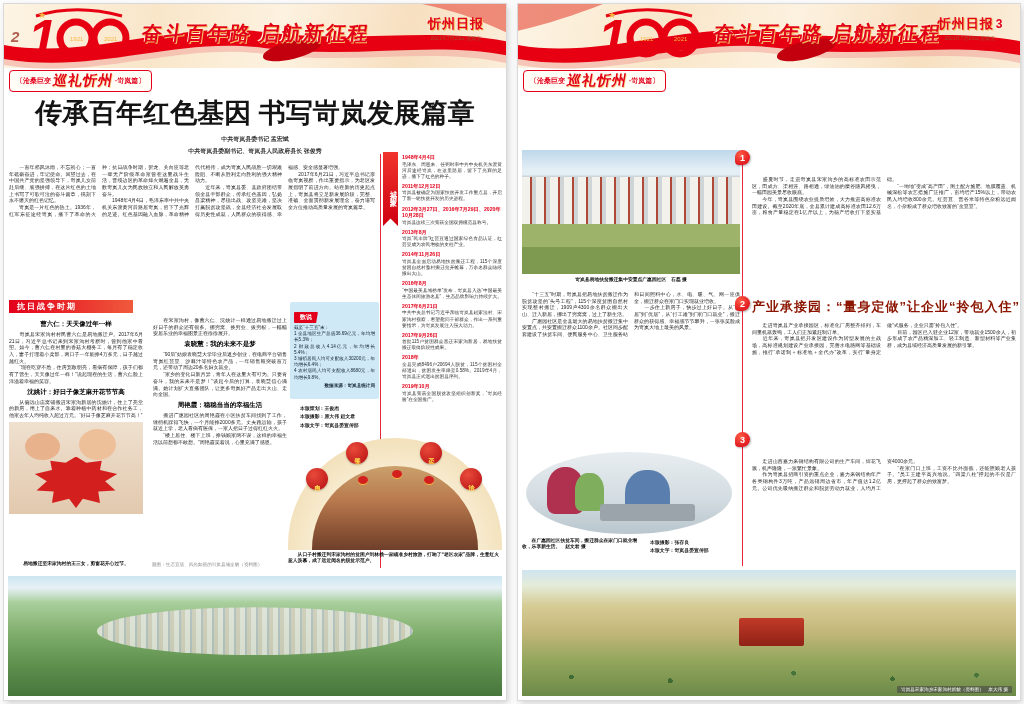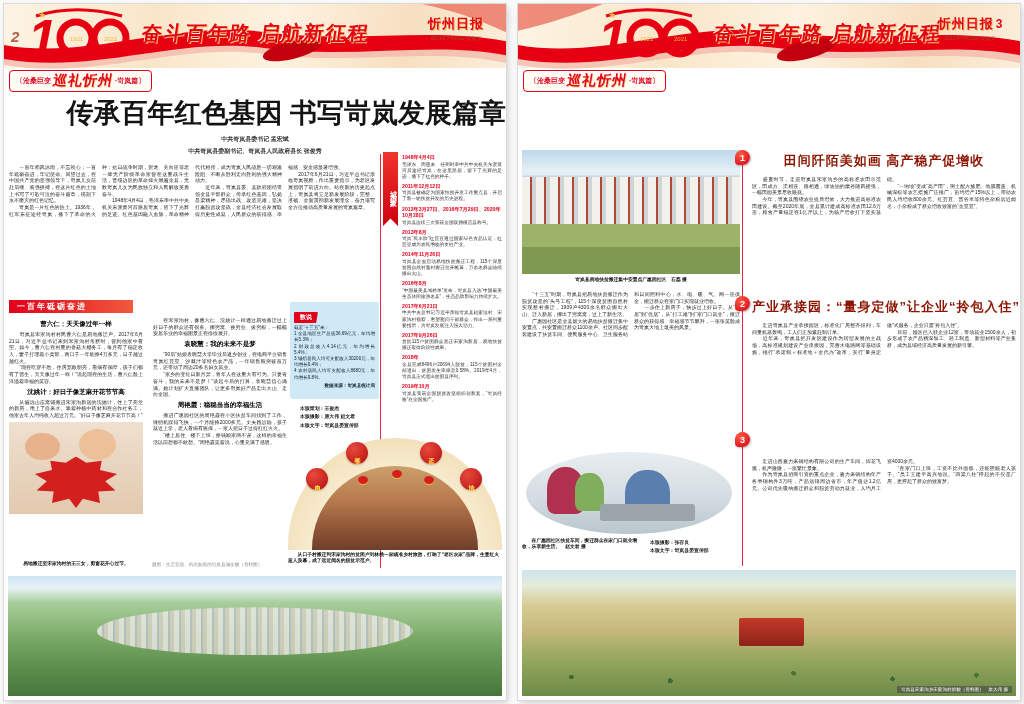--- a/index.html
+++ b/index.html
@@ -127,21 +127,21 @@
       <div class="date-line">2021年7月23日 星期五</div>
     </div>
   </div>
 
   <div class="badge">
     <span class="sm">〔沧桑巨变</span>
     <span class="big">巡礼忻州</span>
     <span class="sm">·岢岚篇〕</span>
   </div>
 
-  <div class="headline" style="font-size:27px;text-align:right;">传承百年红色基因  书写岢岚发展篇章</div>
+  <div class="headline" style="font-size:27px;">传承百年红色基因  书写岢岚发展篇章</div>
   <div class="byline" style="top:131px;">中共岢岚县委书记 孟宏斌</div>
   <div class="byline" style="top:143px;">中共岢岚县委副书记、岢岚县人民政府县长 张俊秀</div>
 
   <div class="abs body-text cols4" style="left:5px;top:160px;width:366px;height:133px;">　　一百年栉风沐雨，不忘初心；一百年砥砺奋进，牢记使命。回望过去，在中国共产党的坚强领导下，岢岚儿女前赴后继、顽强拼搏，在这片红色的土地上书写了可歌可泣的奋斗篇章，镌刻下永不磨灭的红色记忆。
 　　岢岚是一片红色的热土。1936年，红军东征途经岢岚，播下了革命的火种；抗日战争时期，贺龙、关向应等老一辈无产阶级革命家曾在这里战斗生活，晋绥边区的革命烽火燃遍全县，无数岢岚儿女为民族独立和人民解放英勇奋斗。
 　　1948年4月4日，毛泽东率中共中央机关东渡黄河后路居岢岚，留下了光辉的足迹。红色基因融入血脉，革命精神代代相传，成为岢岚人民战胜一切艰难险阻、不断从胜利走向胜利的强大精神动力。
 　　近年来，岢岚县委、县政府团结带领全县干部群众，传承红色基因，弘扬吕梁精神，尽锐出战、攻坚克难，坚决打赢脱贫攻坚战，全县经济社会发展取得历史性成就，人民群众的获得感、幸福感、安全感显著增强。
 　　2017年6月21日，习近平总书记亲临岢岚视察，作出重要指示，为老区发展指明了前进方向。站在新的历史起点上，岢岚县将立足新发展阶段，完整、准确、全面贯彻新发展理念，奋力谱写全方位推动高质量发展的岢岚篇章。</div>
 
   <div class="vdivider" style="left:376px;top:150px;height:414px;"></div>
@@ -184,21 +184,21 @@
         <div class="tl-date">2018年</div>
         <div class="tl-text">全县完成8496户20694人脱贫，115个贫困村全部退出，贫困发生率降至0.58%。2019年4月，岢岚县正式退出贫困县序列。</div>
       </div>
     <div class="timeline-entry">
         <div class="tl-date">2019年10月</div>
         <div class="tl-text">岢岚县荣获全国脱贫攻坚组织创新奖，“岢岚经验”在全国推广。</div>
       </div>
   </div>
 
   <div class="sec-label">
-    <span>一百年砥砺奋进</span>
+    <span>抗日战争时期</span>
   </div>
 
   <div class="abs" style="left:5px;top:313px;width:278px;height:244px;display:flex;gap:10px;overflow:hidden;">
     <div style="width:134px;">
       <div class="subhead">曹六仁：天天像过年一样</div>
       <div class="body-text">　　岢岚县宋家沟村村民曹六仁是易地搬迁户。2017年6月21日，习近平总书记来到宋家沟村考察时，曾到他家中看望。如今，曹六仁在村里的香菇大棚务工，每月有了稳定收入，妻子打理着小卖部，两口子一年能挣4万多元，日子越过越红火。
 　　“现在吃穿不愁，住房宽敞明亮，看病有保障，孩子们都有了营生，天天像过年一样！”说起现在的生活，曹六仁脸上洋溢着幸福的笑容。</div>
       <div class="subhead">沈姚计：好日子像芝麻开花节节高</div>
       <div class="body-text">　　从偏远山庄窝铺搬进宋家沟新居的沈姚计，住上了亮堂的新房，用上了自来水。靠着种植中药材和在合作社务工，他家去年人均纯收入超过万元。“好日子像芝麻开花节节高！”</div>
       <div class="photo ph-women" style="position:relative;width:134px;height:92px;margin-top:3px;">
@@ -303,21 +303,20 @@
   </div>
   <div class="abs caption" style="left:4px;top:534px;width:122px;">　　在广惠园社区扶贫车间，搬迁群众在家门口就业增收，乐享新生活。　赵文君 摄</div>
   <div class="abs credits" style="left:132px;top:535px;width:90px;">
     <div>本版摄影：张存良</div>
     <div>本版文字：岢岚县委宣传部</div>
   </div>
 
   <div class="vdivider" style="left:224px;top:146px;height:416px;"></div>
 
   <div class="num-badge" style="left:217px;top:146px;">1</div>
-  <div class="sec-title" style="left:234px;top:148px;width:264px;">田间阡陌美如画  高产稳产促增收</div>
   <div class="abs body-text cols2" style="left:234px;top:172px;width:264px;height:114px;">　　盛夏时节，走进岢岚县宋家沟乡的高标准农田示范区，田成方、渠相连、路相通，绿油油的糜谷随风摇曳，一幅田园美景尽收眼底。
 　　今年，岢岚县围绕农业提质增效，大力推进高标准农田建设。截至2020年底，全县累计建成高标准农田12.6万亩，粮食产量稳定在1亿斤以上，为稳产增收打下坚实基础。
 　　“一垧地”变成“高产田”，测土配方施肥、地膜覆盖、机械深松等农艺措施广泛推广，亩均增产15%以上，带动农民人均增收800余元。红芸豆、晋谷米等特色杂粮远近闻名，小杂粮成了群众增收致富的“金豆豆”。</div>
 
   <div class="num-badge" style="left:217px;top:292px;">2</div>
   <div class="sec-title" style="left:234px;top:294px;width:264px;text-align:right;">产业承接园：“量身定做”让企业“拎包入住”</div>
   <div class="abs body-text cols2" style="left:234px;top:318px;width:264px;height:106px;">　　走进岢岚县产业承接园区，标准化厂房整齐排列，车间里机器轰鸣，工人们正加紧赶制订单。
 　　近年来，岢岚县把开发区建设作为转型发展的主战场，高标准规划建设产业承接园，完善水电路网等基础设施，推行“承诺制＋标准地＋全代办”改革，实行“量身定做”式服务，企业只需“拎包入住”。
 　　目前，园区已入驻企业12家，带动就业1500余人，初步形成了农产品精深加工、轻工制造、新型材料等产业集群，成为县域经济高质量发展的新引擎。</div>
 

